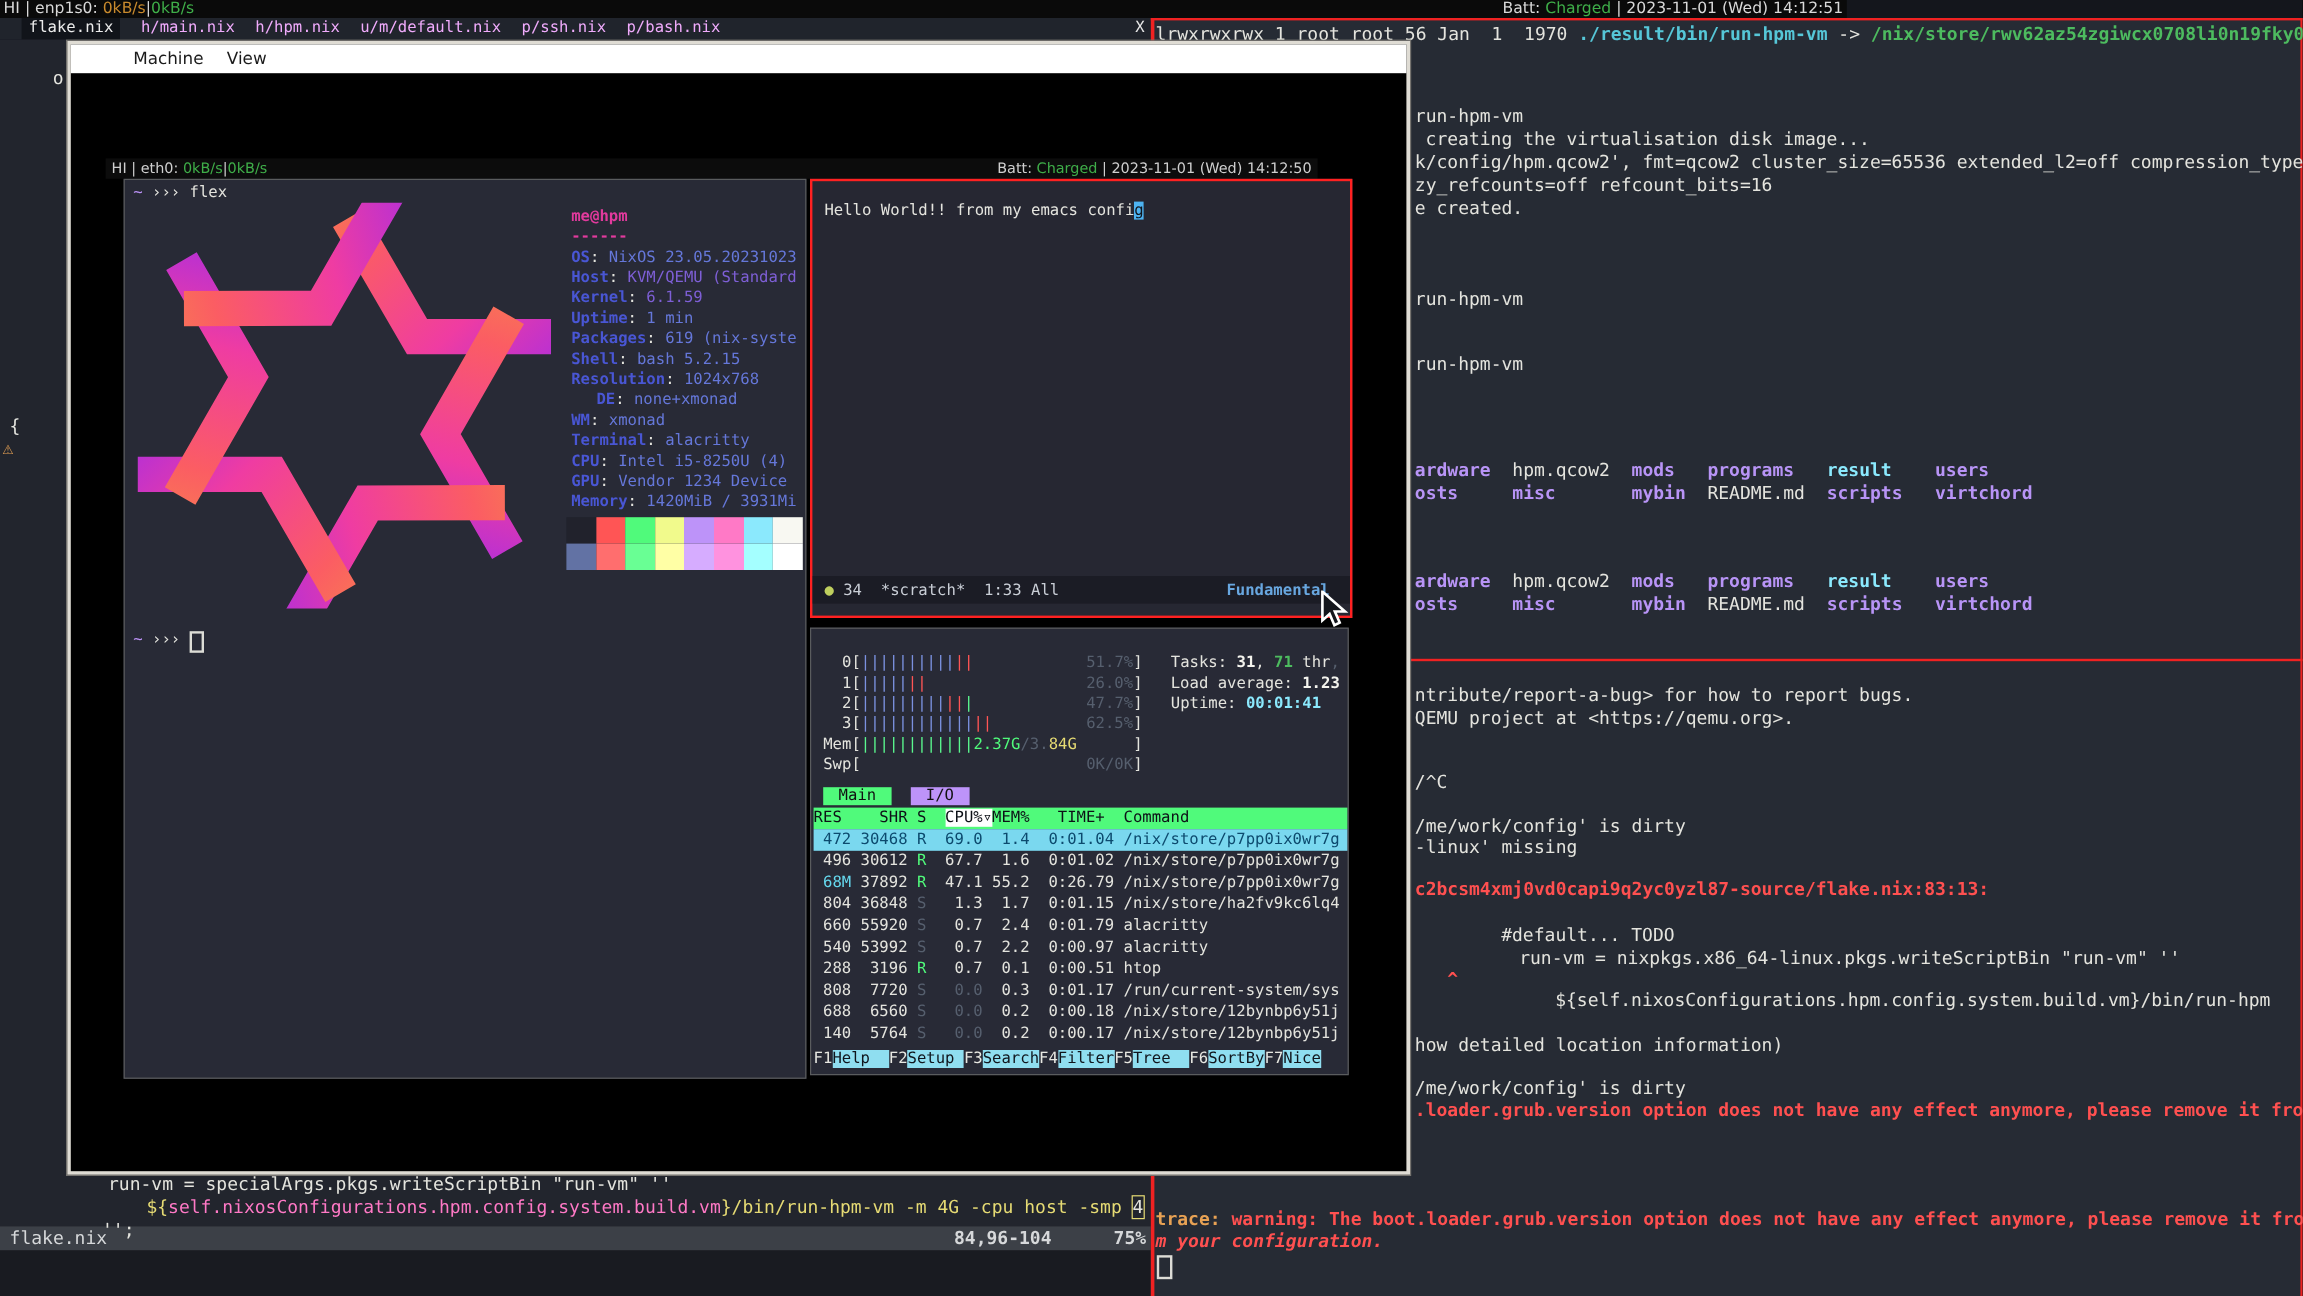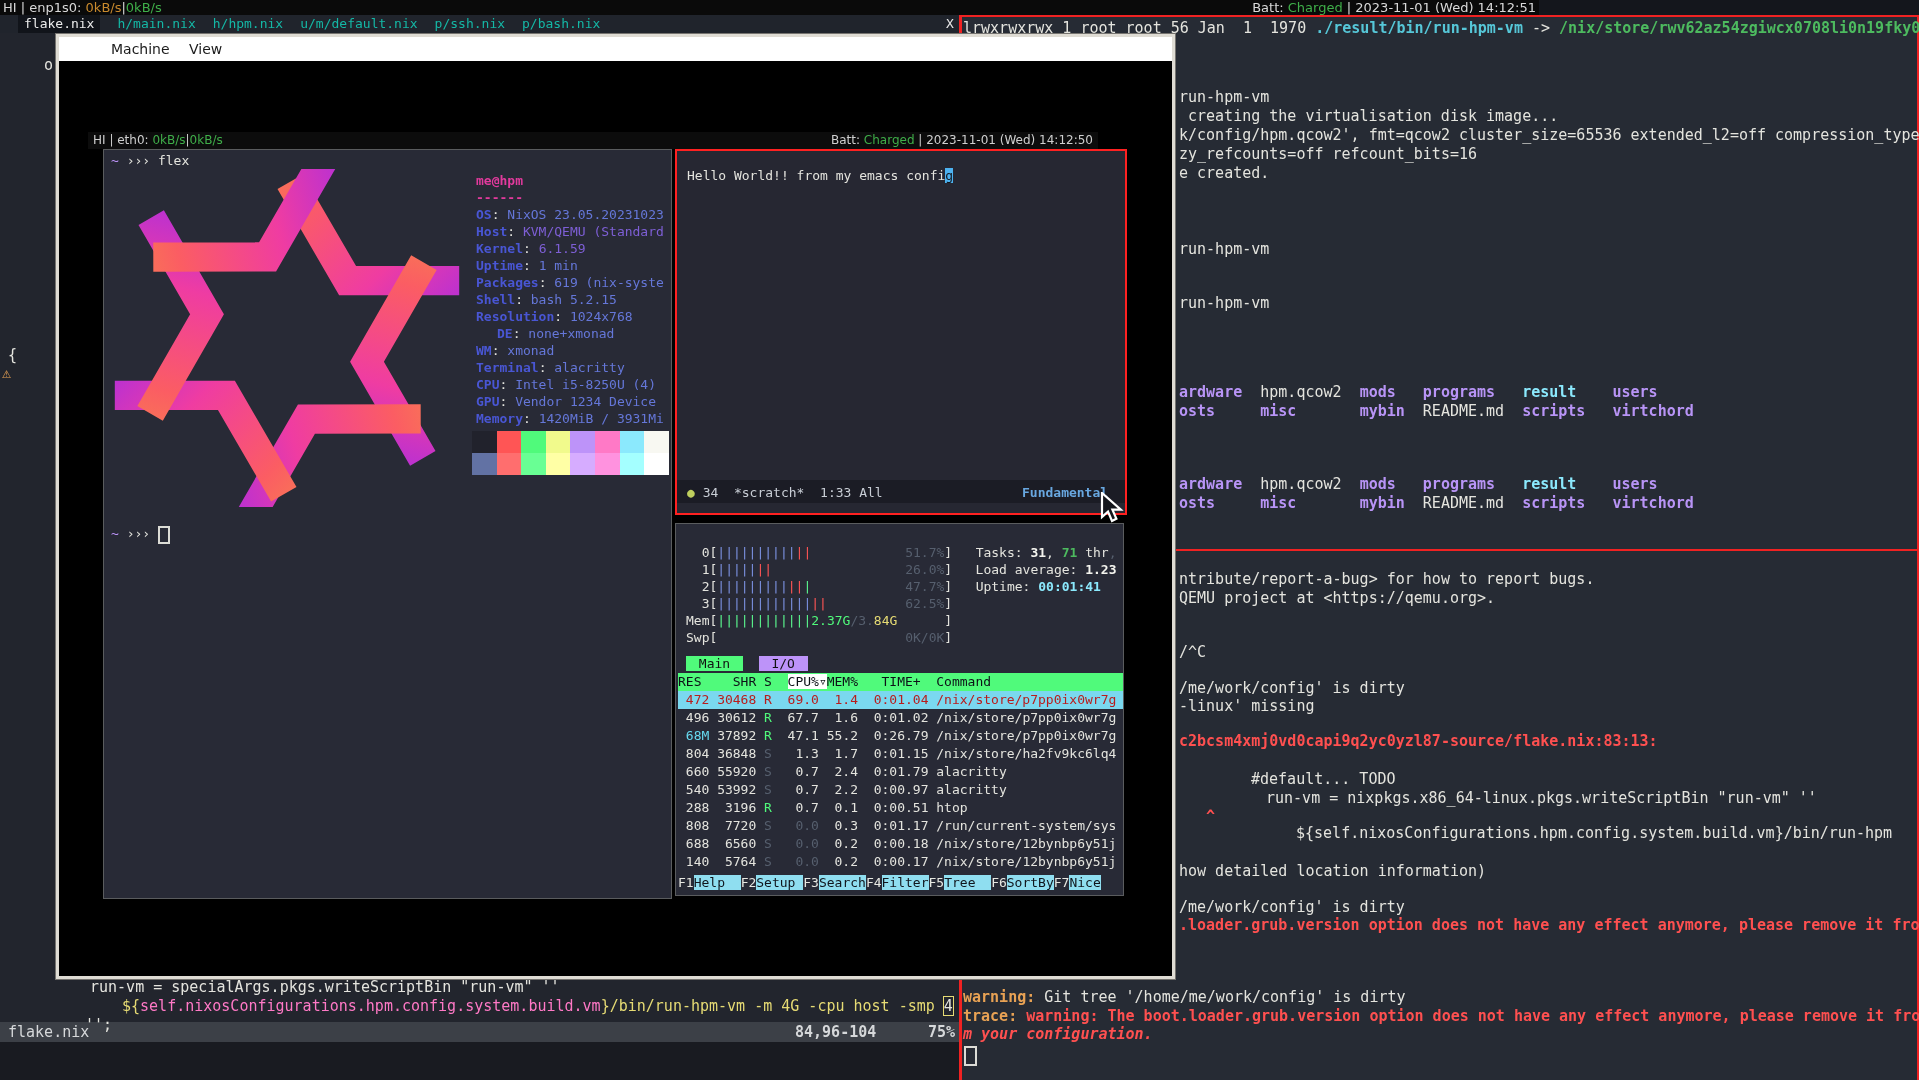--- a/index.html
+++ b/index.html
@@ -4,21 +4,21 @@
 <style>
   html,body{margin:0;padding:0;background:#000;}
   #screen{position:relative;width:1919px;height:1080px;background:#14161c;overflow:hidden;
           font-family:"DejaVu Sans Mono",monospace;}
   .abs{position:absolute;}
   
   #host-topbar{left:0;top:0;width:1539px;height:15px;background:#0a0a0a;color:#d9d9d9;
     font:13px/15px "DejaVu Sans",sans-serif;display:flex;justify-content:space-between;padding:0 3px;box-sizing:border-box;}
   #host-tabbar{left:0;top:15px;width:959px;height:18px;background:#20242c;
     font:13px/18px "DejaVu Sans Mono",monospace;display:flex;gap:17px;padding-left:18px;box-sizing:border-box;}
-  .tab{color:#14b8a6;white-space:pre;}
+  .tab{color:#f0abfc;white-space:pre;}
   .tab.active{color:#ececec;background:#11141a;padding:0 6px;}
   #tab-close{position:absolute;left:946px;top:15px;color:#e8e8e8;font:13px/18px "DejaVu Sans Mono",monospace;}
   #left-emacs{left:0;top:33px;width:959px;height:1047px;background:#22252d;}
   #left-emacs-modeline{left:0;top:1022px;width:959px;height:20px;background:#3c4047;color:#d6d8da;
      font:15px/20px "DejaVu Sans Mono",monospace;}
   #left-emacs-minibuf{left:0;top:1042px;width:959px;height:38px;background:#191b21;}
   #right-term{left:959px;top:15px;width:960px;height:1065px;background:#262b34;
      border-left:3px solid #f02222;border-top:2px solid #f02222;border-right:2px solid #f02222;box-sizing:border-box;}
   #right-divider{left:959px;top:549px;width:960px;height:2px;background:#f02222;}
   
@@ -41,21 +41,21 @@
   .mono15{font:15px/19px "DejaVu Sans Mono",monospace;}
   .mono13{font:13px/17px "DejaVu Sans Mono",monospace;}
   .wh{color:#e4e4de}.whB{color:#f4f4ee;font-weight:bold}.dim{color:#565f6e}.redB{color:#ff5050;font-weight:bold}
   .grn{color:#50fa7b}.grnB{color:#4dbb5f;font-weight:bold}
   .tealB{color:#56c7d8;font-weight:bold}.vioB{color:#b894f6;font-weight:bold}
   .cyn{color:#66d9ef}.cynB{color:#8be9fd;font-weight:bold}
   .orgB{color:#e8a254;font-weight:bold}.yel{color:#e6db74}.pnk{color:#ff79c6}
   .pnkB{color:#e23a9d;font-weight:bold}.vio{color:#bd93f9}
   .blu{color:#6577d9}.viol{color:#7e5fd6}.lblB{color:#4956d4;font-weight:bold}
   .barB{color:#7b91e0}.barR{color:#ff5555}.barG{color:#5af78e}
-  .sel{color:#b91c1c}.hdr{color:#0d1117}
+  .sel{color:#0c4a6e}.hdr{color:#0d1117}
   .hdrC{background:#ffffff;color:#0d1117}
   .fk{color:#e8e8e2}.fbtn{background:#8fdef0;color:#10151c}
   .tabMain{background:#50fa7b;color:#111;padding:0 5px}
   .tabIO{background:#bd93f9;color:#111;padding:0 5px}
   .mlTxt{color:#c9ced6}.mlBlu{color:#68a7e0;font-weight:bold}.dotG{color:#bfcf5e}
   .curYel{outline:1px solid #e6db74;color:#e4e4de}
   .curBlue{background:#4db2f0;color:#10151c}
   .hollow{position:absolute;border:2px solid #dcdcd6;}
   .statgrn{color:#3fae49}.statorg{color:#c98a2d}
   #mouse{z-index:50;}
@@ -110,21 +110,20 @@
       <div class="cline mono15" style="left: 1179px; top: 679px;"><span class="wh">/me/work/config' is dirty</span></div>
       <div class="cline mono15" style="left: 1179px; top: 697px;"><span class="wh">-linux' missing</span></div>
       <div class="cline mono15" style="left: 1179px; top: 732px;"><span class="redB">c2bcsm4xmj0vd0capi9q2yc0yzl87-source/flake.nix:83:13:</span></div>
       <div class="cline mono15" style="left: 1251px; top: 770px;"><span class="wh">#default... TODO</span></div>
       <div class="cline mono15" style="left: 1266px; top: 789px;"><span class="wh">run-vm = nixpkgs.x86_64-linux.pkgs.writeScriptBin "run-vm" ''</span></div>
       <div class="cline mono15" style="left: 1206px; top: 807px;"><span class="redB">^</span></div>
       <div class="cline mono15" style="left: 1296px; top: 824px;"><span class="wh">${self.nixosConfigurations.hpm.config.system.build.vm}/bin/run-hpm</span></div>
       <div class="cline mono15" style="left: 1179px; top: 862px;"><span class="wh">how detailed location information)</span></div>
       <div class="cline mono15" style="left: 1179px; top: 898px;"><span class="wh">/me/work/config' is dirty</span></div>
       <div class="cline mono15" style="left: 1179px; top: 916px;"><span class="redB">.loader.grub.version option does not have any effect anymore, please remove it fro</span></div>
-      <div class="cline mono15" style="left: 963px; top: 988px;"><span class="orgB">warning: </span><span class="wh">Git tree '/home/me/work/config' is dirty</span></div>
       <div class="cline mono15" style="left: 963px; top: 1007px;"><span class="orgB">trace: </span><span class="redB">warning: The boot.loader.grub.version option does not have any effect anymore, please remove it fro</span></div>
       <div class="cline mono15" style="left: 963px; top: 1025px; font-style: italic;"><span class="redB">m your configuration.</span></div>
       <div class="cline mono15" style="left: 90px; top: 978px;"><span class="wh">run-vm = specialArgs.pkgs.writeScriptBin "run-vm" ''</span></div>
       <div class="cline mono15" style="left: 122px; top: 997px;"><span class="yel">${</span><span class="pnk">self.nixosConfigurations.hpm.config.system.build.vm</span><span class="yel">}/bin/run-hpm-vm -m 4G -cpu host -smp </span><span class="curYel">4</span></div>
       <div class="cline mono15" style="left: 85px; top: 1016px;"><span class="wh">'';</span></div>
       <div class="cline mono15" style="left: 44px; top: 56px;"><span class="wh">o</span></div>
       <div class="cline mono15" style="left: 8px; top: 346px;"><span class="wh">{</span></div>
       <div class="cline mono15" style="left: 2px; top: 364px;"><span class="orgB">⚠</span></div>
     </div>
 

